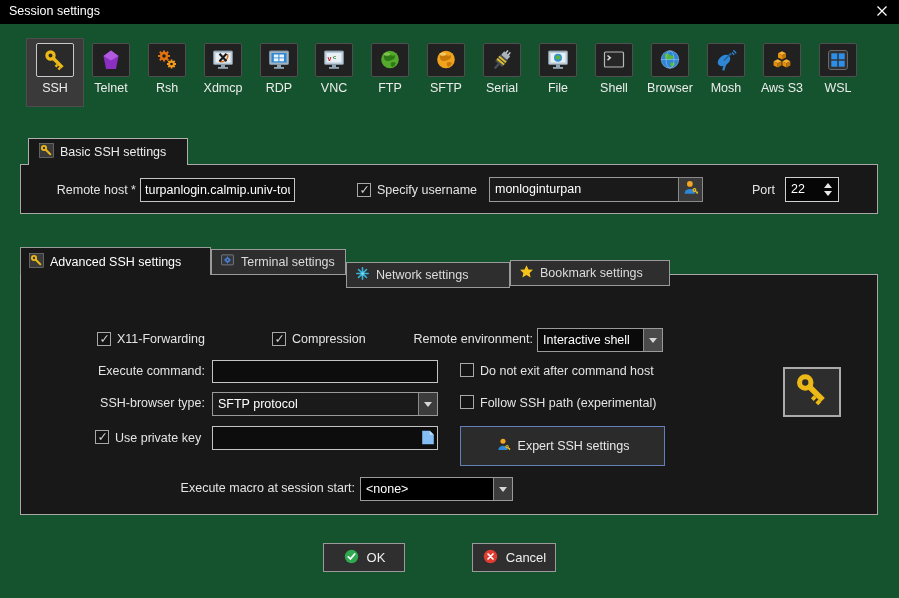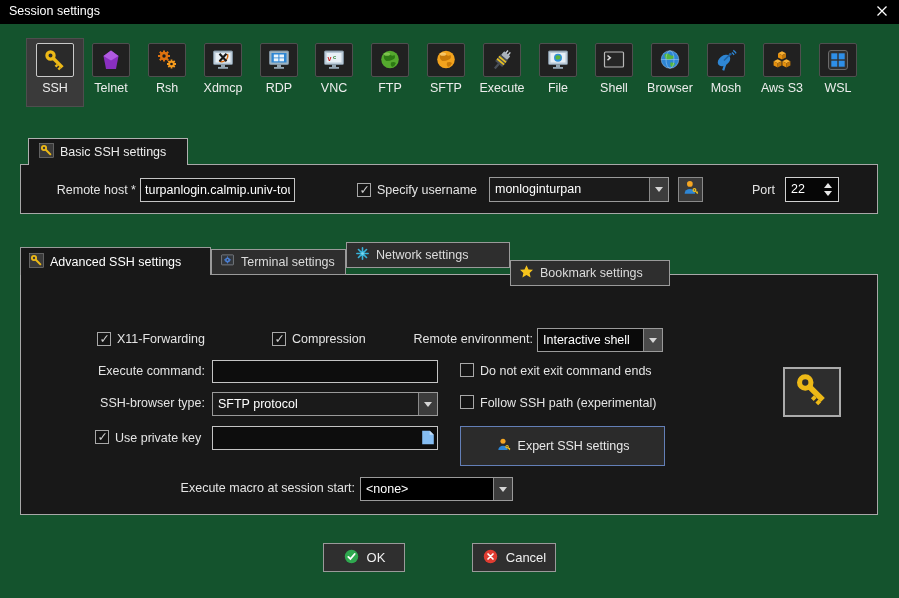--- a/index.html
+++ b/index.html
@@ -177,21 +177,21 @@
             <rect x="9.8" y="0.8" width="1.4" height="3.4" fill="#c9ced6"></rect>
             <rect x="12.8" y="0.8" width="1.4" height="3.4" fill="#c9ced6"></rect>
             <rect x="8" y="3.8" width="8" height="5" rx="1" fill="#aab2bc"></rect>
             <rect x="7.4" y="8.8" width="9.2" height="8.4" fill="#4a5058"></rect>
             <rect x="7.4" y="10.4" width="9.2" height="1.7" fill="#e8c122"></rect>
             <rect x="7.4" y="13.4" width="9.2" height="1.7" fill="#e8c122"></rect>
             <rect x="10.9" y="17.2" width="2.2" height="6" fill="#4a5058"></rect>
           </g>
         </svg>
       </div>
-    <div class="tlabel">Execute</div>
+    <div class="tlabel">Serial</div>
   </div>
   <div class="titem" style="left:522px">
     <div class="ticon">
         <svg viewBox="0 0 24 24">
           <rect x="2.5" y="3" width="19" height="13.5" rx="1" fill="#b9c9d6" stroke="#7d8e9c"></rect>
           <rect x="4.5" y="5" width="15" height="9.5" fill="#e8f0f6"></rect>
           <circle cx="12" cy="9.8" r="4" fill="#2f8fd8"></circle>
           <path d="M9.6 8.2 q2.4 -2 4.8 0 q1 2 -1 3 q-2.8 1 -3.8 -0.5 z" fill="#59b33a"></path>
           <rect x="10" y="16.5" width="4" height="2.5" fill="#93a5b2"></rect>
           <rect x="7" y="19" width="10" height="1.8" fill="#93a5b2"></rect>
@@ -277,21 +277,21 @@
           <path d="M10.5 10.5 L19 19" stroke="#edb917" stroke-width="3.2"></path>
         </svg></span>
     <span>Basic SSH settings</span>
   </div>
   <div class="panel" style="left:20px; top:164px; width:858px; height:50px;"></div>
 
   <span class="lbl r" style="left:40px; top:178px; width:96px;">Remote host *</span>
   <input class="tinput" style="left: 140px; top: 178px; width: 155px; height: 24px;" value="turpanlogin.calmip.univ-toul">
   <span class="cb checked" style="left:357px; top:183px;"></span>
   <span class="lbl" style="left:377px; top:178px;">Specify username</span>
-  <div class="dd" style="left:489px; top:177px; width:180px; height:25px;">
+  <div class="dd" style="left:489px; top:177px; width:212px; height:25px;">
     <span class="val" style="line-height:23px;">monloginturpan</span>
     <span class="chev"></span>
   </div>
   <div class="iconbtn" style="left:678px; top:177px; width:25px; height:25px;">
     <span><svg width="18" height="18" viewBox="0 0 24 24">
           <circle cx="10.5" cy="6.5" r="3.8" fill="#f5a623"></circle>
           <path d="M3.5 19.5 a7 6.2 0 0 1 14 0 z" fill="#2e86d4"></path>
           <circle cx="16.6" cy="14.6" r="1.8" fill="none" stroke="#f0c020" stroke-width="1.7"></circle>
           <path d="M17.9 16.1 l3 3.4 M19.6 18 l1.4 -1.1" stroke="#f0c020" stroke-width="1.7" fill="none"></path>
         </svg></span>
@@ -315,21 +315,21 @@
   </div>
   <div class="stab" style="left:211px; top:249px; height:26px; width:135px;">
     <span><svg viewBox="0 0 24 24">
           <rect x="2.5" y="3" width="19" height="16" rx="1" fill="#33373c" stroke="#9aa0a8"></rect>
           <circle cx="12" cy="11" r="4" fill="#4a7fd4"></circle>
           <circle cx="12" cy="11" r="1.4" fill="#33373c"></circle>
           <path d="M12 5.5v2M12 14.5v2M6.5 11h2M15.5 11h2" stroke="#4a7fd4" stroke-width="1.6"></path>
         </svg></span>
     <span>Terminal settings</span>
   </div>
-  <div class="stab" style="left:346px; top:242px; height:26px; width:164px;">
+  <div class="stab" style="left:346px; top:262px; height:26px; width:164px;">
     <span><svg viewBox="0 0 24 24">
           <g stroke="#37b3d9" stroke-width="2.6" stroke-linecap="round">
             <path d="M12 3 V21 M3 12 H21 M5.6 5.6 L18.4 18.4 M18.4 5.6 L5.6 18.4"></path>
           </g>
           <circle cx="12" cy="12" r="2.2" fill="#7fd8ef"></circle>
         </svg></span>
     <span>Network settings</span>
   </div>
   <div class="stab" style="left:510px; top:260px; height:26px; width:160px;">
     <span><svg viewBox="0 0 24 24">
@@ -345,21 +345,21 @@
   <span class="lbl" style="left:292px; top:327px;">Compression</span>
   <span class="lbl r" style="left:400px; top:327px; width:133px;">Remote environment:</span>
   <div class="dd" style="left:537px; top:328px; width:126px; height:24px; background:#0a0a0a;padding-left:8px;">
     <span class="val" style="line-height:22px;">Interactive shell</span>
     <span class="chev" style="background:#4a4a4a;"></span>
   </div>
 
   <span class="lbl r" style="left:88px; top:359px; width:117px;">Execute command:</span>
   <input class="tinput" style="left: 212px; top: 360px; width: 226px; height: 23px;" value="">
   <span class="cb" style="left:460px; top:363px;"></span>
-  <span class="lbl" style="left:480px; top:359px;">Do not exit exit command ends</span>
+  <span class="lbl" style="left:480px; top:359px;">Do not exit after command host</span>
 
   <span class="lbl r" style="left:88px; top:391px; width:117px;">SSH-browser type:</span>
   <div class="dd" style="left:212px; top:392px; width:226px; height:24px;">
     <span class="val" style="line-height:22px;">SFTP protocol</span>
     <span class="chev"></span>
   </div>
   <span class="cb" style="left:460px; top:395px;"></span>
   <span class="lbl" style="left:480px; top:391px;">Follow SSH path (experimental)</span>
 
   <span class="cb checked" style="left:95px; top:430px;"></span>

